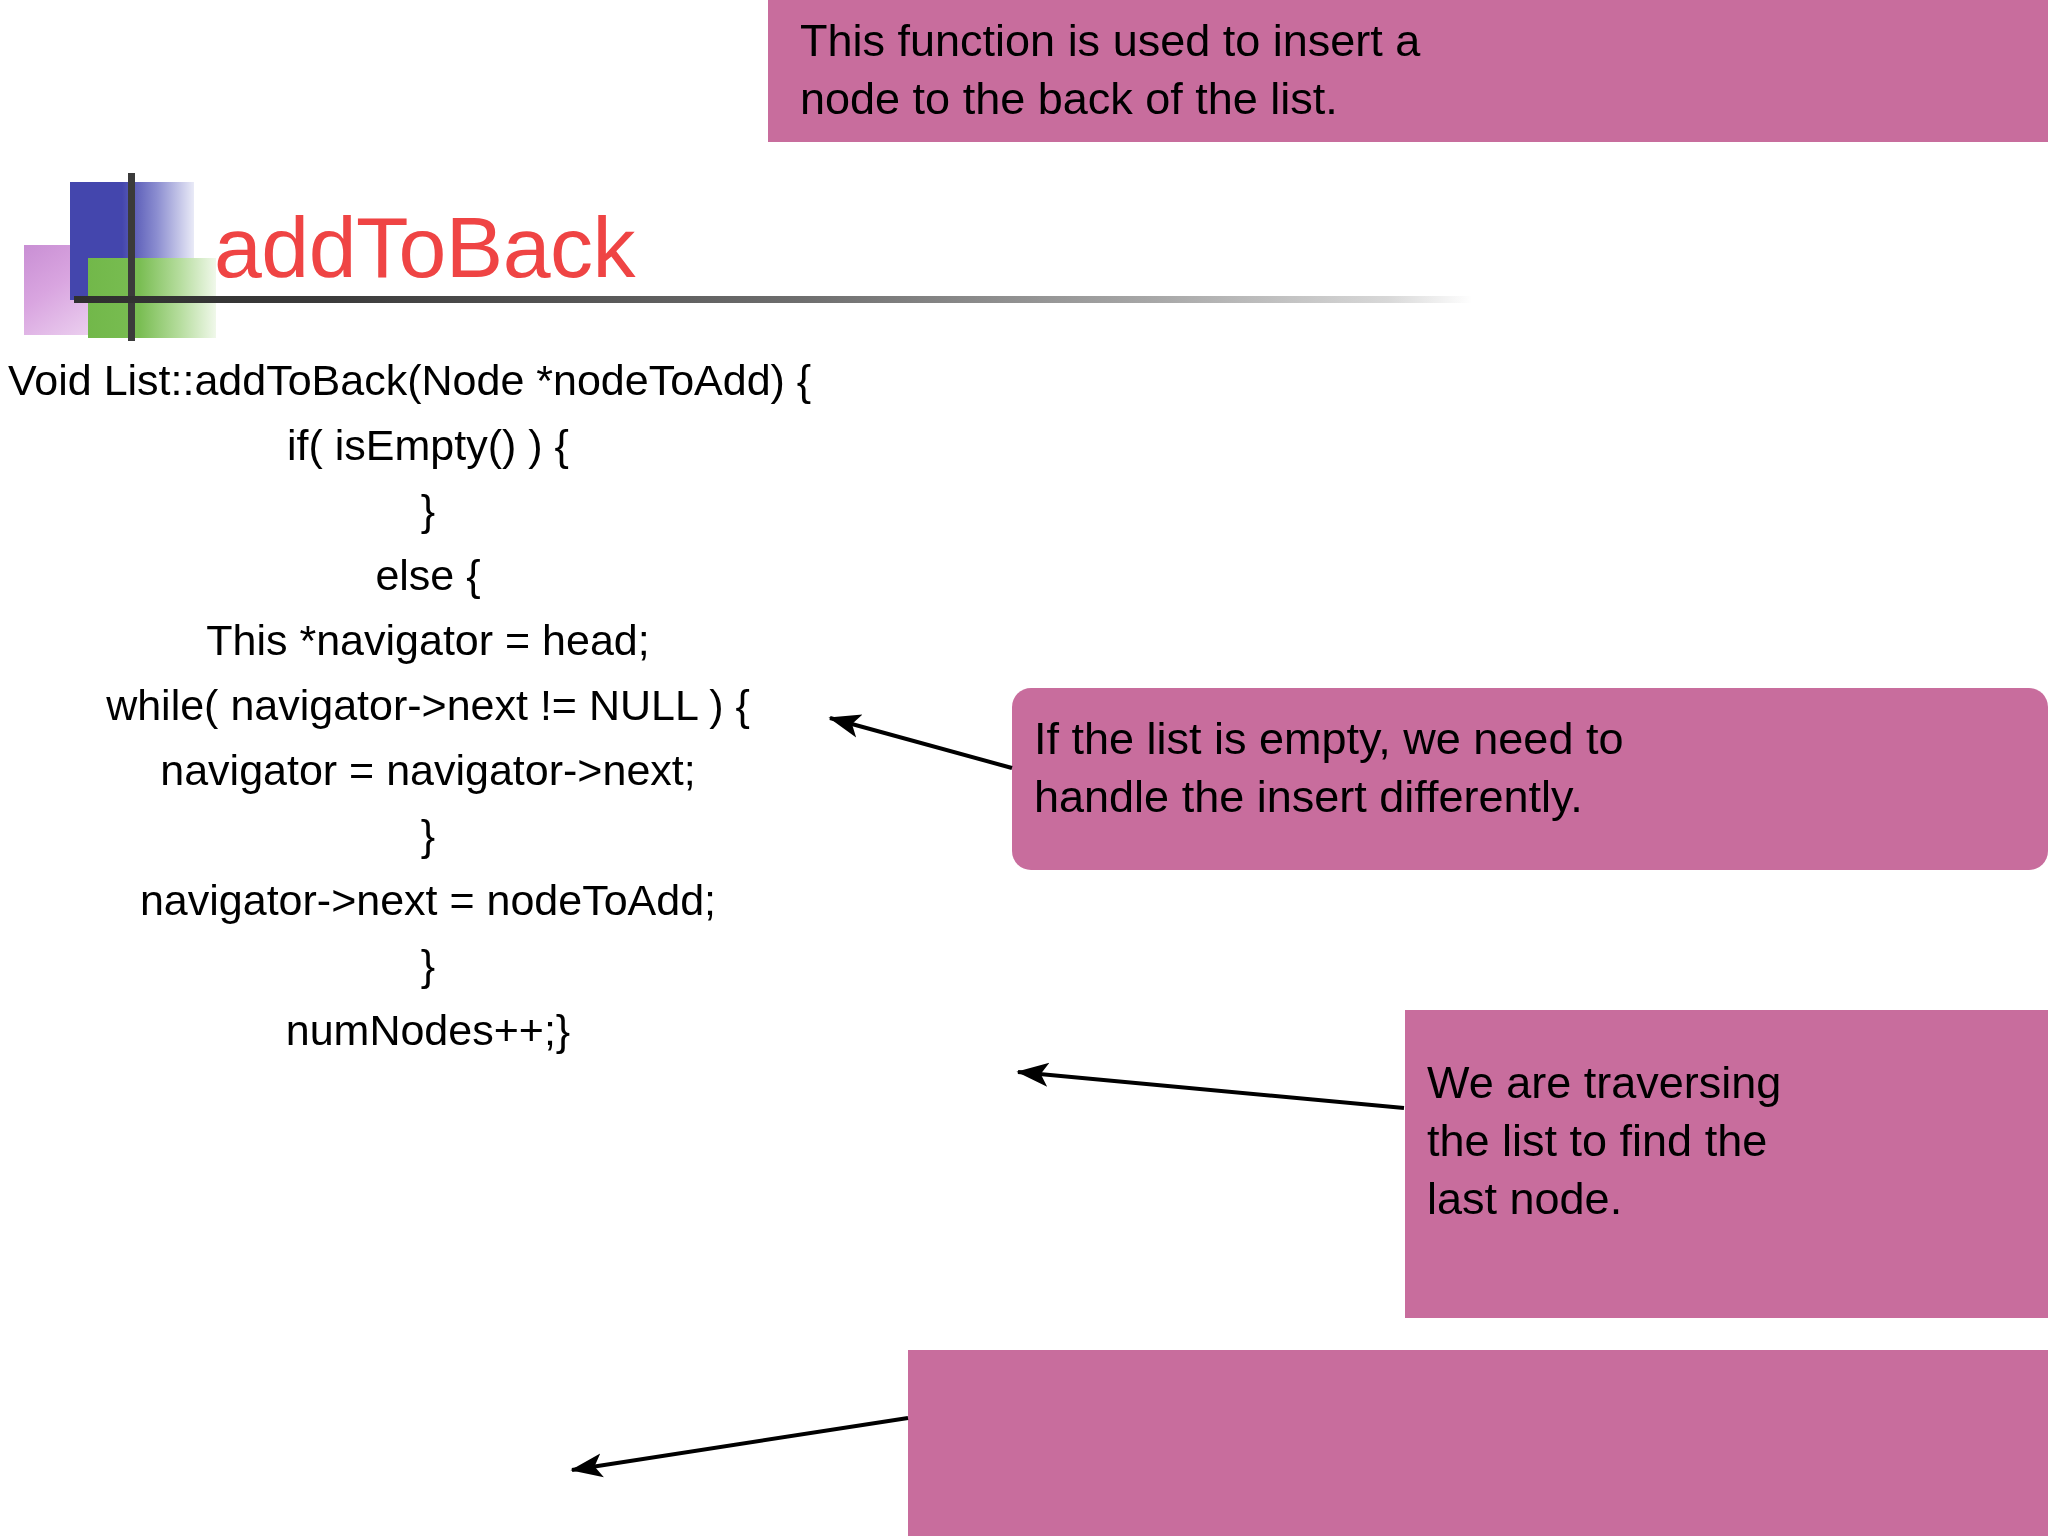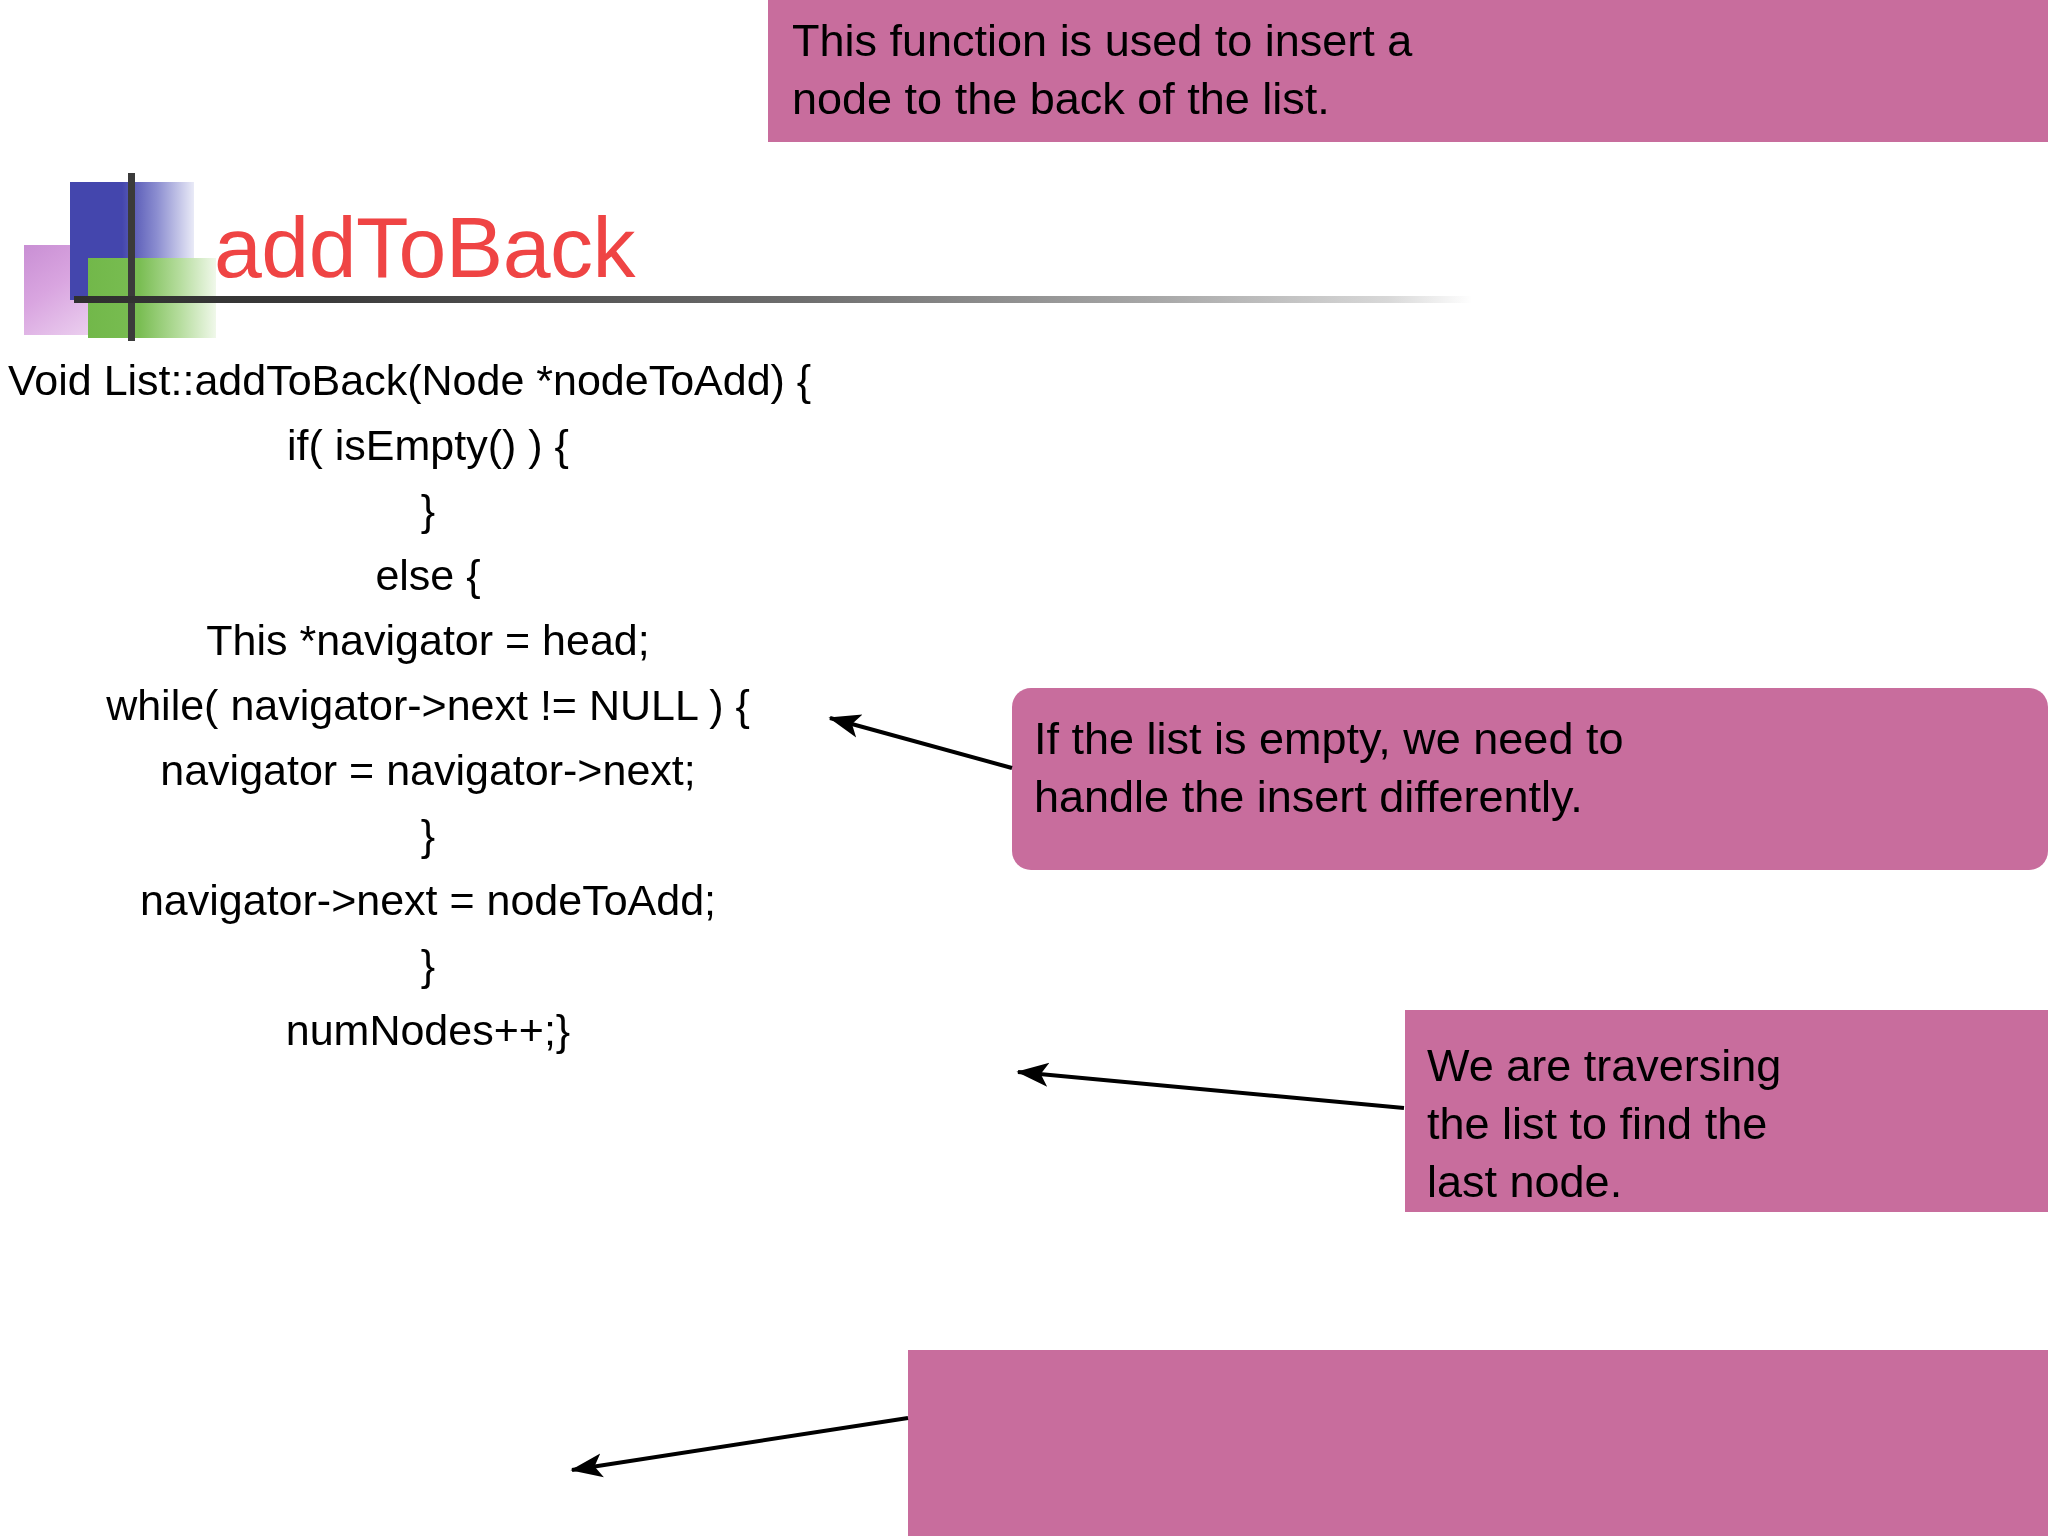--- a/index.html
+++ b/index.html
@@ -78,32 +78,32 @@
     color: #000000;
     font-size: 45px;
     line-height: 58px;
     box-sizing: border-box;
   }
   .callout span { display: block; }
 
   #callout-1 {
     left: 768px; top: 0px;
     width: 1280px; height: 142px;
-    padding: 12px 20px 0 24px;
+    padding: 12px 20px 0 32px;
   }
   #callout-2 {
     left: 1012px; top: 688px;
     width: 1036px; height: 182px;
     padding: 22px 20px 0 22px;
     border-radius: 19px;
   }
   #callout-3 {
     left: 1405px; top: 1010px;
-    width: 643px; height: 202px;
-    padding: 27px 20px 0 22px;
+    width: 643px; height: 308px;
+    padding: 44px 20px 0 22px;
   }
   #callout-4 {
     left: 908px; top: 1350px;
     width: 1140px; height: 186px;
     padding: 24px 20px 0 22px;
   }
 
   
   .arrows {
     position: absolute;

